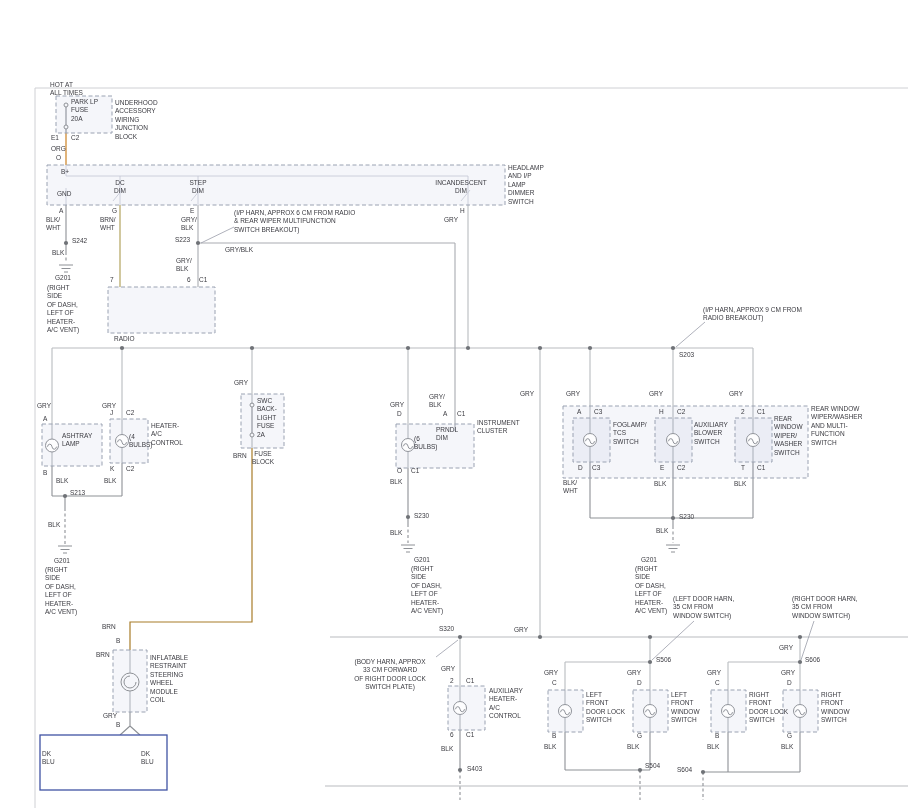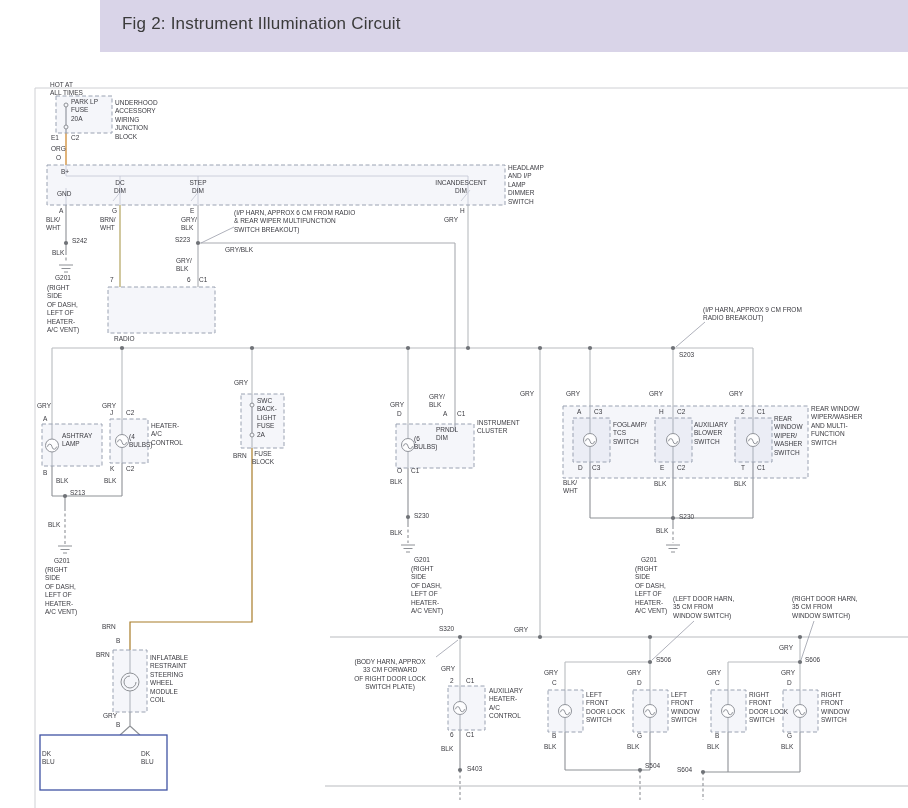--- a/index.html
+++ b/index.html
@@ -10,23 +10,20 @@
          color:#3b3b3b;letter-spacing:.2px;white-space:nowrap;}
   svg.wiring{position:absolute;left:0;top:0;}
   .lb{position:absolute;font-size:6.5px;line-height:8.4px;color:#3a3a40;white-space:pre-line;}
   .c{text-align:center;}
 </style>
 </head>
 <body>
 
 <div class="stage">
 
-  <div class="titlebar">
-    <span class="title">Fig 2: Instrument Illumination Circuit</span>
-  </div>
 
   <svg class="wiring" width="908" height="808" viewBox="0 0 908 808">
     <defs>
       <g id="lamp" stroke="#90939a" fill="none" stroke-width="1">
         <circle r="6.5" fill="#fdfdfe"></circle>
         <path d="M -4.5 1.2 a 2.3 3.2 0 0 1 4.5 0 a 2.3 3.2 0 0 0 4.5 0"></path>
       </g>
       <g id="gnd" stroke="#8e9196" fill="none" stroke-width="1">
         <path d="M-7 0 H7 M-4.5 3.5 H4.5 M-2 7 H2"></path>
       </g>

